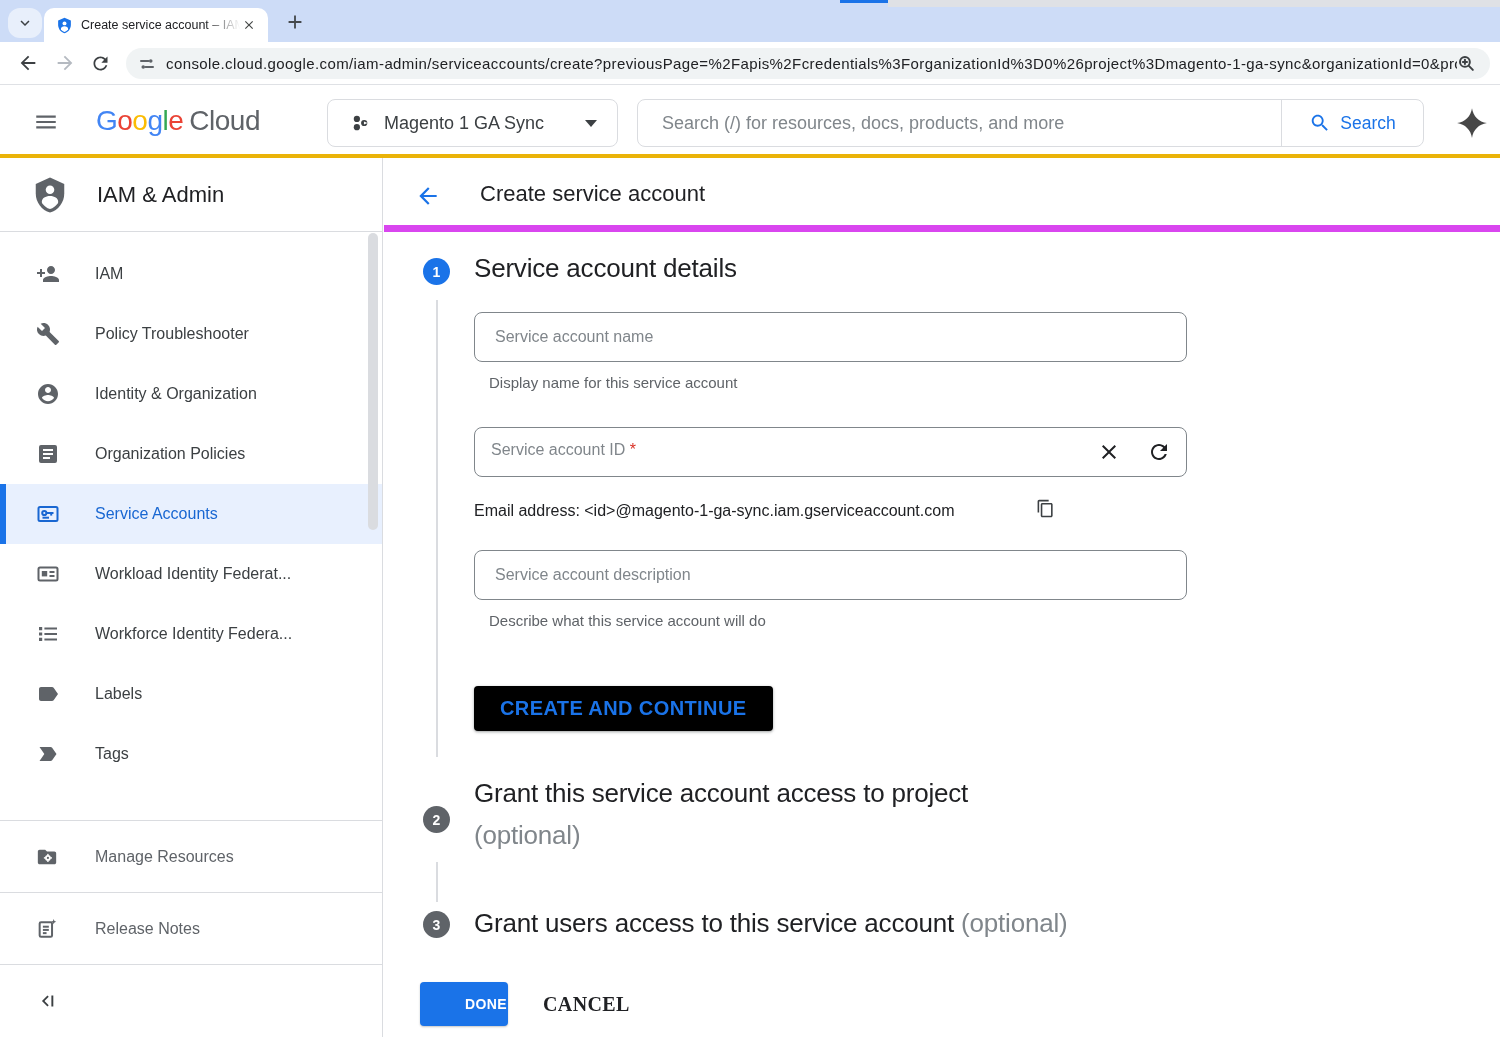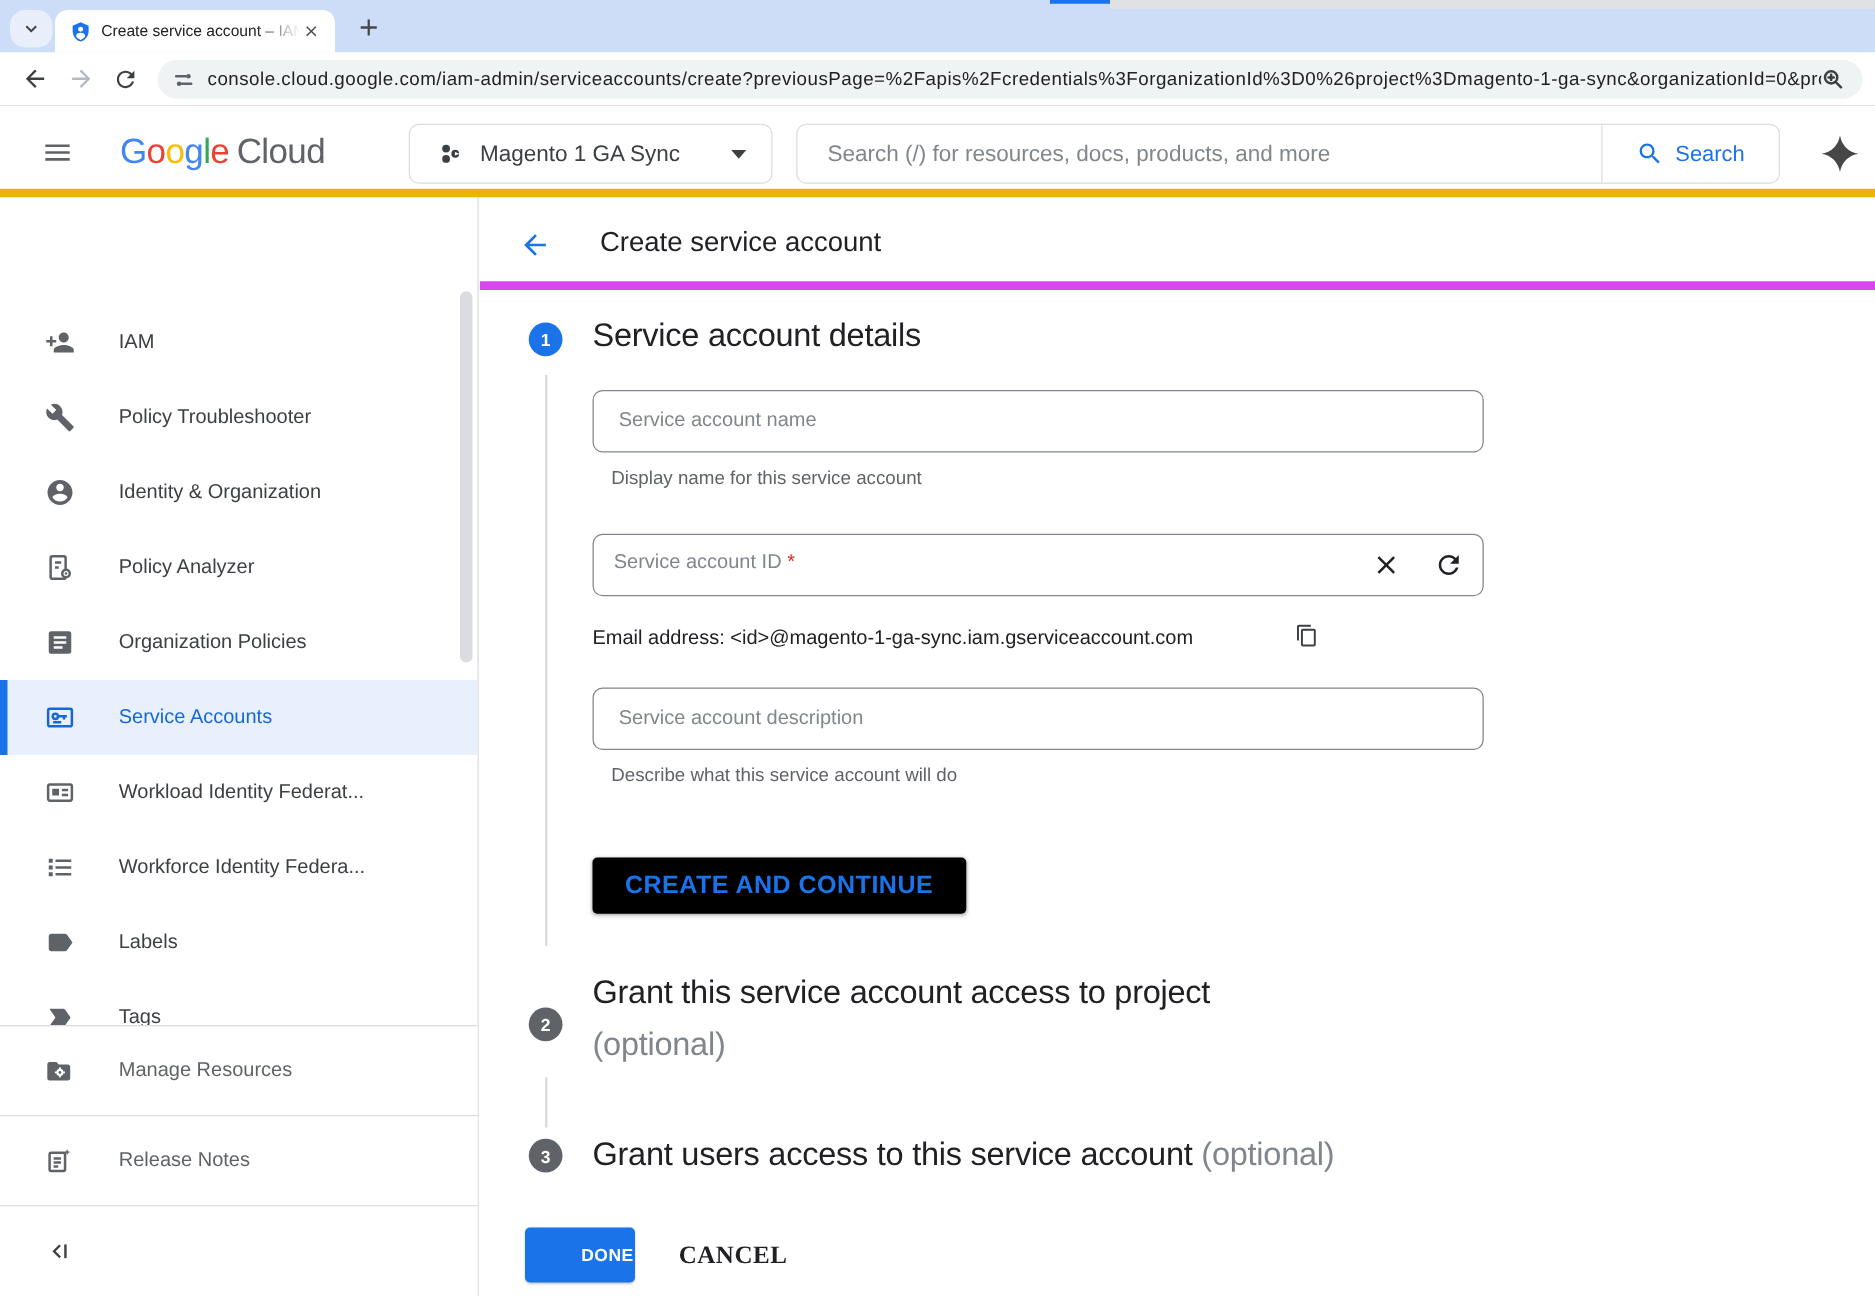--- a/index.html
+++ b/index.html
@@ -19,21 +19,21 @@
   .edge-gray { position:absolute; left:888px; top:0; width:612px; height:7px; background:#dfe1e5; }
   .edge-blue { position:absolute; left:840px; top:0; width:48px; height:3px; background:#1a73e8; }
 
   
   .navbar { position:absolute; left:0; top:42px; width:1500px; height:43px; background:#fff; border-bottom:1px solid #dfe1e5; }
   .nav-ic { position:absolute; top:9px; width:24px; height:24px; display:flex; align-items:center; justify-content:center; }
   .urlpill { position:absolute; left:126px; top:6px; width:1364px; height:31px; background:#f0f3f4; border-radius:16px; display:flex; align-items:center; padding:0 14px 0 12px; }
   .url-text { margin-left:10px; flex:1; font-size:15px; letter-spacing:.4px; color:#202124; white-space:nowrap; overflow:hidden; }
 
   
-  .gcp-header { position:absolute; left:0; top:85px; width:1500px; height:73px; background:#fff; border-bottom:7px solid #eab308; }
+  .gcp-header { position:absolute; left:0; top:85px; width:1500px; height:73px; background:#fff; border-bottom:4px solid #eab308; }
   .burger { position:absolute; left:33px; top:24px; width:26px; height:26px; color:#5f6368; }
   .logo { position:absolute; left:96px; top:20px; font-size:28px; letter-spacing:-.5px; white-space:nowrap; }
   .logo .cloud { color:#5f6368; margin-left:6px; }
   .project-btn { position:absolute; left:327px; top:14px; width:291px; height:48px; border:1px solid #dadce0; border-radius:8px; background:#fff; display:flex; align-items:center; cursor:pointer; }
   .project-name { margin-left:12px; font-size:18px; color:#3c4043; flex:1; }
   .caret { width:0; height:0; border-left:6px solid transparent; border-right:6px solid transparent; border-top:7px solid #3c4043; margin-right:20px; }
   .searchbar { position:absolute; left:637px; top:14px; width:787px; height:48px; border:1px solid #dadce0; border-radius:8px; background:#fff; display:flex; align-items:center; }
   .search-ph { margin-left:24px; font-size:18px; color:#80868b; flex:1; white-space:nowrap; overflow:hidden; }
   .search-btn { width:142px; height:100%; border-left:1px solid #dadce0; display:flex; align-items:center; justify-content:center; gap:9px; color:#1a73e8; cursor:pointer; }
   .search-btn span { font-size:17.5px; font-weight:500; }
@@ -177,49 +177,47 @@
           </svg>
         <span>Search</span>
       </div>
     </div>
     <svg class="sparkle ic" viewBox="0 0 24 24" fill="currentColor">
         <path d="M12 1.5c.8 5.6 4.9 9.7 10.5 10.5-5.6.8-9.7 4.9-10.5 10.5-.8-5.6-4.9-9.7-10.5-10.5C7.1 11.2 11.2 7.1 12 1.5z"></path>
       </svg>
   </div>
 
   <div class="sidebar">
+    <div class="side-header">
+      <svg class="shield ic" width="38" height="38" viewBox="0 0 24 24">
+        <path d="M12 1L3 5v6c0 5.55 3.84 10.74 9 12 5.16-1.26 9-6.45 9-12V5l-9-4z" fill="#5f6368"></path>
+        <circle cx="12" cy="8.7" r="2.7" fill="#fff"></circle>
+        <path d="M12 12.6c-2.9 0-5.1 1.5-5.1 3.4v1c1.3 1.9 3.1 3.3 5.1 3.9 2-.6 3.8-2 5.1-3.9v-1c0-1.9-2.2-3.4-5.1-3.4z" fill="#fff"></path>
+      </svg>
+      <span class="side-title">IAM &amp; Admin</span>
+    </div>
 
     <div class="side-list">
       <div class="side-item">
         <svg class="sic ic" viewBox="0 0 24 24" fill="currentColor">
             <path d="M15 12c2.21 0 4-1.79 4-4s-1.79-4-4-4-4 1.79-4 4 1.79 4 4 4zm-9-2V7H4v3H1v2h3v3h2v-3h3v-2H6zm9 4c-2.67 0-8 1.34-8 4v2h16v-2c0-2.66-5.33-4-8-4z"></path>
           </svg>
         <span class="slabel">IAM</span>
       </div>
       <div class="side-item">
         <svg class="sic ic" viewBox="0 0 24 24" fill="currentColor">
             <path d="M22.7 19l-9.1-9.1c.9-2.3.4-5-1.5-6.9-2-2-5-2.4-7.4-1.3L9 6 6 9 1.6 4.7C.4 7.1.9 10.1 2.9 12.1c1.9 1.9 4.6 2.4 6.9 1.5l9.1 9.1c.4.4 1 .4 1.4 0l2.3-2.3c.5-.4.5-1.1.1-1.4z"></path>
           </svg>
         <span class="slabel">Policy Troubleshooter</span>
       </div>
       <div class="side-item">
         <svg class="sic ic" viewBox="0 0 24 24" fill="currentColor">
             <path d="M12 2C6.48 2 2 6.48 2 12s4.48 10 10 10 10-4.48 10-10S17.52 2 12 2zm0 3c1.66 0 3 1.34 3 3s-1.34 3-3 3-3-1.34-3-3 1.34-3 3-3zm0 14.2c-2.5 0-4.71-1.28-6-3.22.03-1.99 4-3.08 6-3.08 1.99 0 5.97 1.09 6 3.08-1.29 1.94-3.5 3.22-6 3.22z"></path>
           </svg>
         <span class="slabel">Identity &amp; Organization</span>
-      </div>
-      <div class="side-item">
-        <svg class="sic ic" viewBox="0 0 24 24" fill="none" stroke="currentColor" stroke-width="2">
-          <rect x="4.5" y="3" width="12" height="18" rx="1.5"></rect>
-            <line x1="8" y1="8" x2="13" y2="8"></line>
-            <line x1="8" y1="12" x2="11" y2="12"></line>
-          <circle cx="16.8" cy="16.8" r="3" fill="#fff"></circle>
-            <circle cx="16.8" cy="16.8" r="1" fill="currentColor" stroke="none"></circle>
-        </svg>
-        <span class="slabel">Policy Analyzer</span>
       </div>
       <div class="side-item">
         <svg class="sic ic" viewBox="0 0 24 24" fill="currentColor">
             <path d="M19 3H5a2 2 0 00-2 2v14a2 2 0 002 2h14a2 2 0 002-2V5a2 2 0 00-2-2zm-5 14H7v-2h7v2zm3-4H7v-2h10v2zm0-4H7V7h10v2z"></path>
           </svg>
         <span class="slabel">Organization Policies</span>
       </div>
       <div class="side-item active">
         <svg class="sic ic" viewBox="0 0 24 24" fill="none" stroke="currentColor" stroke-width="2">
           <rect x="2.5" y="5" width="19" height="14" rx="1.5"></rect>

